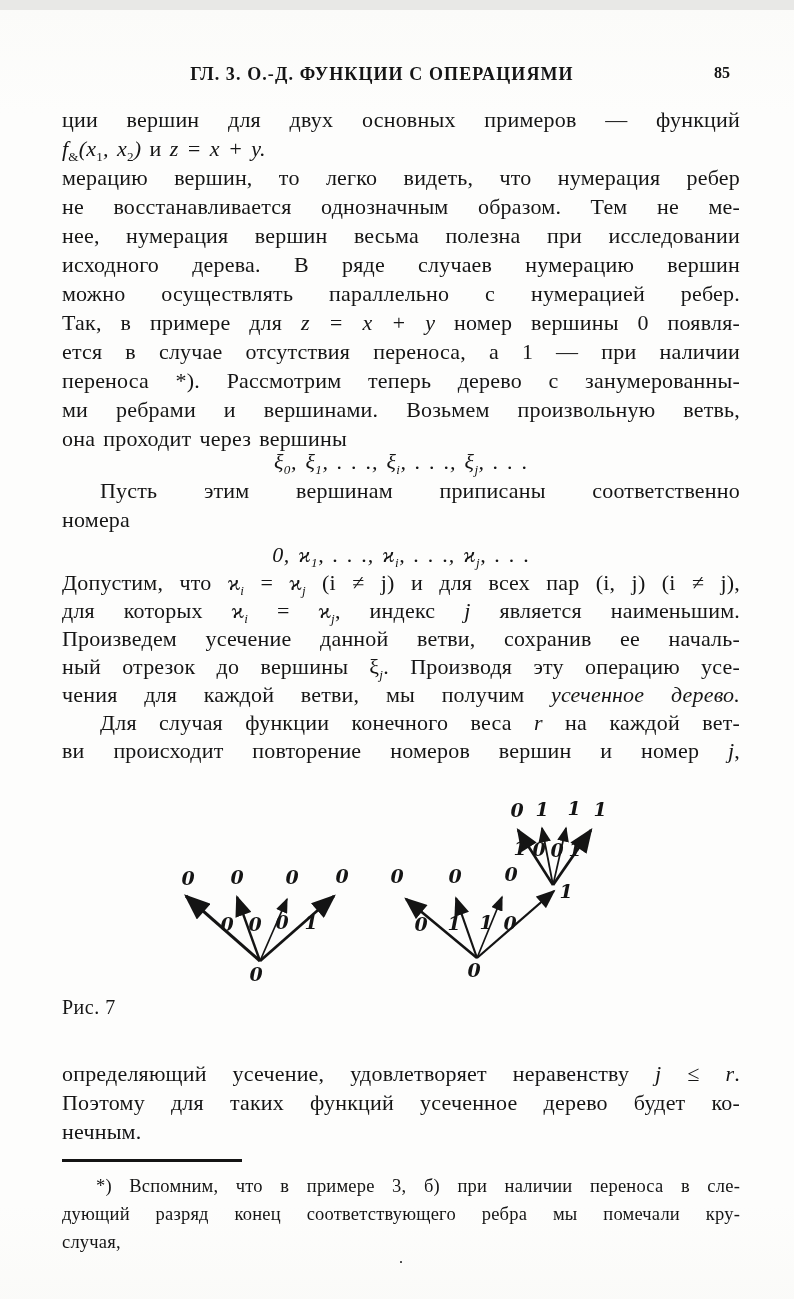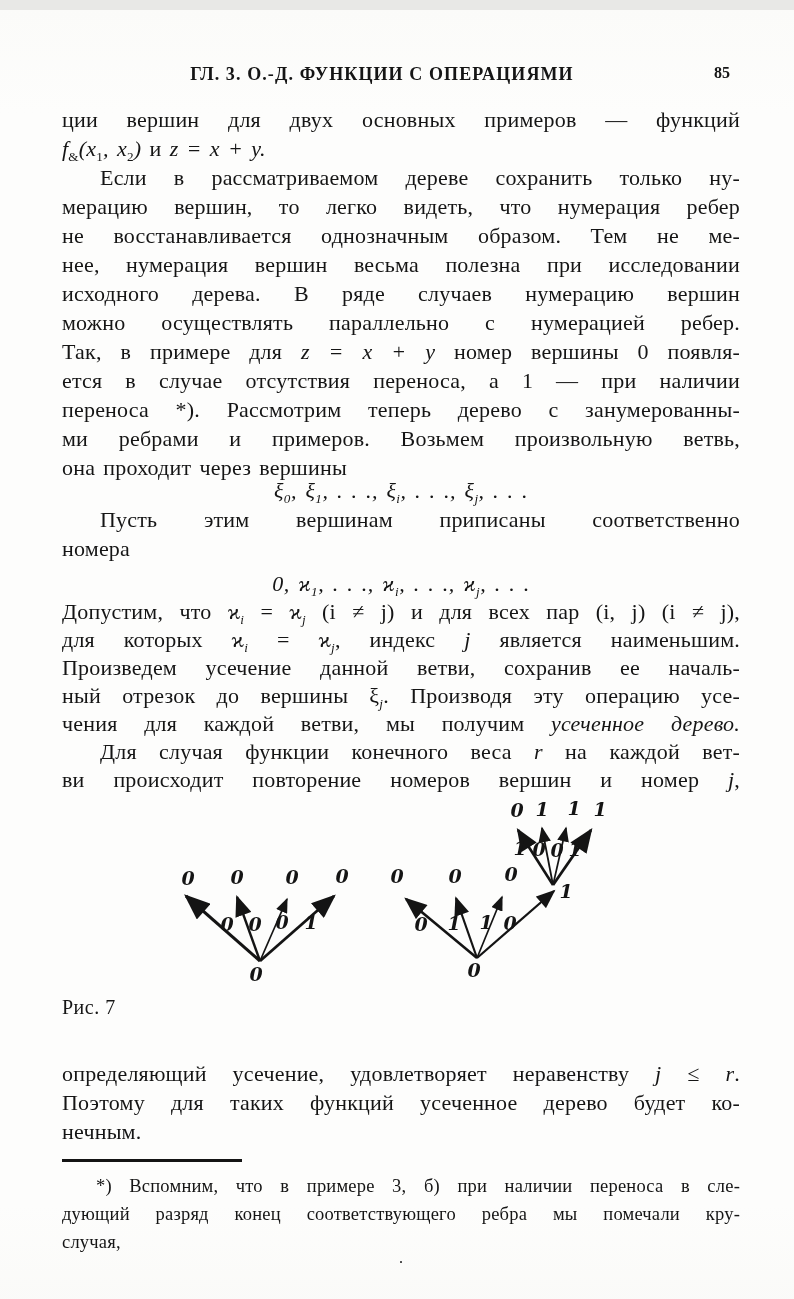--- a/index.html
+++ b/index.html
@@ -46,30 +46,29 @@
 <body>
 
 <div class="page">
 
   <div class="runhead">ГЛ. 3. О.-Д. ФУНКЦИИ С ОПЕРАЦИЯМИ</div>
   <div class="pagenum">85</div>
 
   <div class="tb tb1">
     <div class="ln">ции вершин для двух основных примеров — функций</div>
     <div class="ln end"><span class="it">f</span><sub>&amp;</sub><span class="it">(x</span><sub>1</sub><span class="it">, x</span><sub>2</sub><span class="it">)</span><span> и </span><span class="it">z = x + y.</span></div>
-    <div class="ln ind">Если в рассматриваемом дереве сохранить только ну-</div>
     <div class="ln">мерацию вершин, то легко видеть, что нумерация ребер</div>
     <div class="ln">не восстанавливается однозначным образом. Тем не ме-</div>
     <div class="ln">нее, нумерация вершин весьма полезна при исследовании</div>
     <div class="ln">исходного дерева. В ряде случаев нумерацию вершин</div>
     <div class="ln">можно осуществлять параллельно с нумерацией ребер.</div>
     <div class="ln"><span>Так, в примере для </span><span class="it">z = x + y</span><span> номер вершины 0 появля-</span></div>
     <div class="ln">ется в случае отсутствия переноса, а 1 — при наличии</div>
     <div class="ln">переноса *). Рассмотрим теперь дерево с занумерованны-</div>
-    <div class="ln">ми ребрами и примеров. Возьмем произвольную ветвь,</div>
+    <div class="ln">ми ребрами и вершинами. Возьмем произвольную ветвь,</div>
     <div class="ln end">она проходит через вершины</div>
     <div class="fx f1"><span>ξ</span><sub>0</sub><span>, ξ</span><sub>1</sub><span>, . . ., ξ</span><sub class="it">i</sub><span>, . . ., ξ</span><sub class="it">j</sub><span>, . . .</span></div>
     <div class="ln ind">Пусть этим вершинам приписаны соответственно</div>
     <div class="ln end">номера</div>
     <div class="fx f2"><span>0, ϰ</span><sub>1</sub><span>, . . ., ϰ</span><sub class="it">i</sub><span>, . . ., ϰ</span><sub class="it">j</sub><span>, . . .</span></div>
     <div class="ln lh28"><span>Допустим, что ϰ</span><sub class="it">i</sub><span> = ϰ</span><sub class="it">j</sub><span> (i ≠ j) и для всех пар (i, j) (i ≠ j),</span></div>
     <div class="ln lh28"><span>для которых ϰ</span><sub class="it">i</sub><span> = ϰ</span><sub class="it">j</sub><span>, индекс </span><span class="it">j</span><span> является наименьшим.</span></div>
     <div class="ln lh28">Произведем усечение данной ветви, сохранив ее началь-</div>
     <div class="ln lh28"><span>ный отрезок до вершины ξ</span><sub class="it">j</sub><span>. Производя эту операцию усе-</span></div>
     <div class="ln lh28"><span>чения для каждой ветви, мы получим </span><span class="it">усеченное дерево.</span></div>

